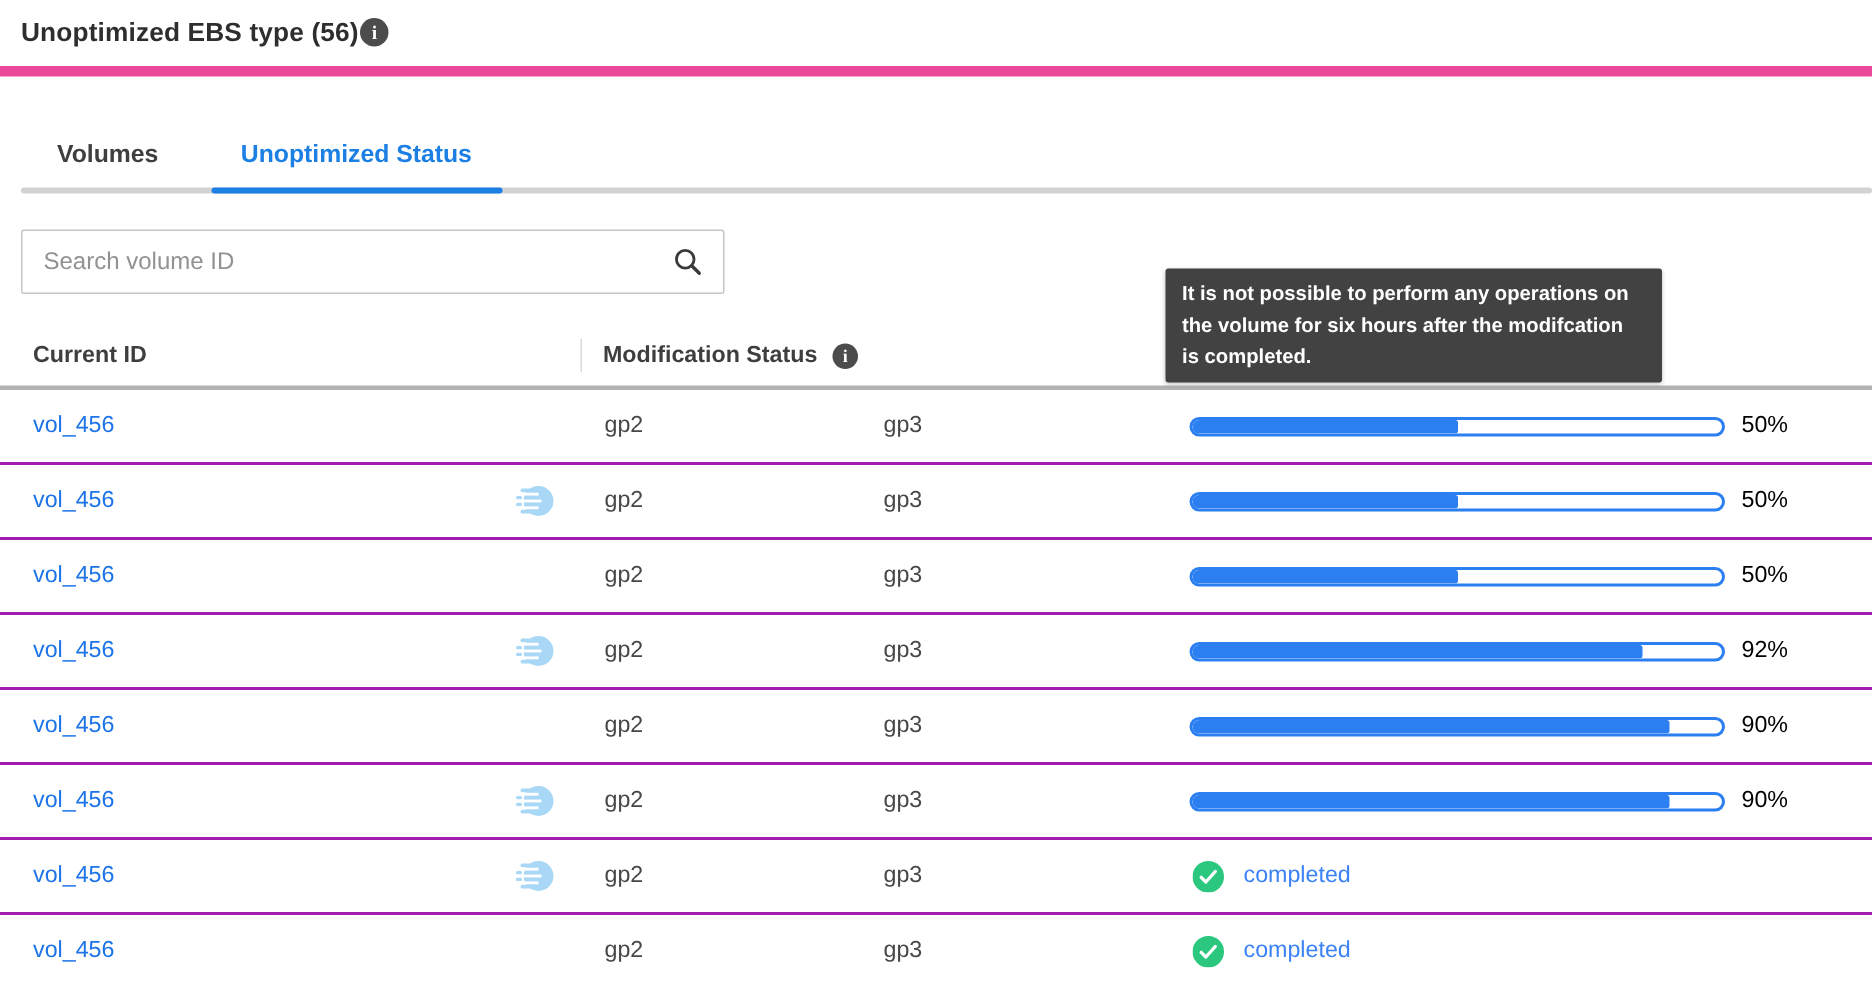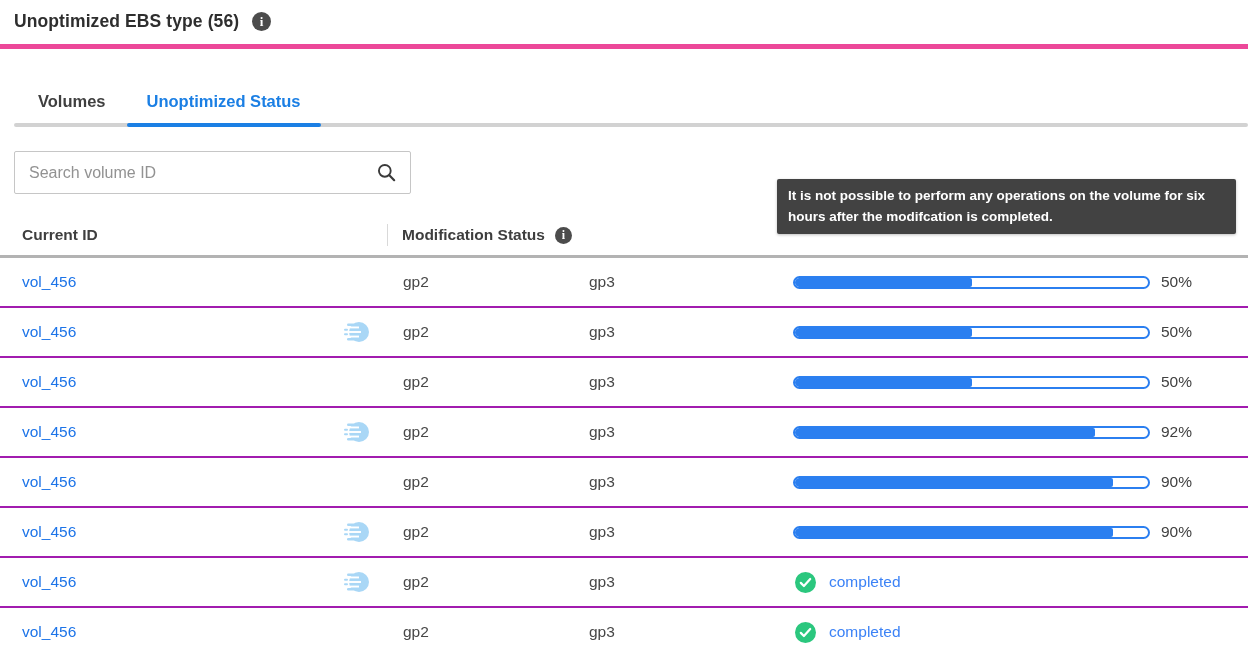--- a/index.html
+++ b/index.html
@@ -1,42 +1,42 @@
 <!DOCTYPE html>
 <html style="--blue: #2b7ff0; --link-blue: #1d74e8; --tab-blue: #1b7fe4; --tooltip-bg: #424242; --info-bg: #4c4c4c;"><head>
 <meta charset="utf-8">
 <style>
   * { box-sizing: border-box; margin: 0; padding: 0; }
   html, body { width: 1248px; height: 656px; background: #fff; overflow: hidden; }
   body { font-family: "Liberation Sans", sans-serif; color: #3e3e3e; position: relative; }
 
   
-  .titlebar { display: flex; align-items: center; gap: 13px; padding: 11px 14px 12px 14px; border-bottom: 5px solid #ec4899; }
+  .titlebar { display: flex; align-items: center; gap: 1px; padding: 11px 14px 12px 14px; border-bottom: 7px solid #ec4899; }
   .titlebar h1 { font-size: 17.5px; font-weight: 700; color: #2e2e2e; letter-spacing: .1px; }
   .info-badge { width: 19px; height: 19px; border-radius: 50%; background: var(--info-bg, #4c4c4c); color: #fff;
     display: inline-flex; align-items: center; justify-content: center; font-size: 13px; font-weight: 700;
     font-family: "Liberation Serif", serif; cursor: pointer; flex: 0 0 auto; }
 
   
-  .tabs { position: relative; display: flex; gap: 41px; padding-left: 38px; margin-top: 43px; text-align: center; }
+  .tabs { position: relative; display: flex; gap: 55px; padding-left: 38px; margin-top: 43px; text-align: center; }
   .tabs::after { content: ""; position: absolute; left: 14px; right: 0; bottom: 0; height: 4px; background: #d2d2d2; border-radius: 2px; }
   .tab { position: relative; font-size: 16.5px; font-weight: 600; color: #3f3f3f; padding-bottom: 16px; cursor: pointer; }
   .tab.active { color: var(--tab-blue, #1b7fe4); }
   .tab.active::after { content: ""; position: absolute; left: -20px; right: -20px; bottom: 0; height: 4px;
     background: var(--tab-blue, #1b7fe4); border-radius: 2px; z-index: 1; }
 
   
-  .search-wrap { margin: 24px 0 0 14px; width: 397px; height: 43px; border: 1px solid #c6c6c6; border-radius: 2px;
+  .search-wrap { margin: 24px 0 0 14px; width: 469px; height: 43px; border: 1px solid #c6c6c6; border-radius: 2px;
     display: flex; align-items: center; padding: 0 13px 0 14px; background: #fff; }
   .search-wrap input { flex: 1; border: none; outline: none; font-size: 16px; color: #333; font-family: inherit; background: transparent; }
   .search-wrap input::placeholder { color: #929292; }
   .search-icon { width: 21px; height: 21px; flex: 0 0 auto; cursor: pointer; }
 
   
-  .tooltip { position: absolute; left: 777px; top: 179px; width: 459px; background: var(--tooltip-bg, #424242);
+  .tooltip { position: absolute; left: 777px; top: 179px; width: 331px; background: var(--tooltip-bg, #424242);
     color: #fff; font-size: 13.5px; font-weight: 600; line-height: 1.56; padding: 6px 11px 7px 11px;
     border-radius: 2px; z-index: 6; box-shadow: 0 1px 3px rgba(0,0,0,.25); }
 
   
   .table { margin-top: 26px; }
   .thead { display: grid; grid-template-columns: 387px 192px 199px 1fr; align-items: center;
     padding: 6px 0 11px 0; border-bottom: 3px solid #b3b3b3; }
   .th { position: relative; font-size: 15.5px; font-weight: 700; color: #3e3e3e; }
   .th.h1 { padding-left: 22px; }
   .th.h2 { padding-left: 16px; }
@@ -49,21 +49,21 @@
   .cell { font-size: 15.5px; color: #474747; }
   .cell.c1 { padding-left: 22px; display: flex; align-items: center; justify-content: space-between; padding-right: 17px; }
   .cell.c2 { padding-left: 16px; }
   .cell.c3 { padding-left: 10px; }
   .cell.c4 { padding-left: 15px; display: flex; align-items: center; }
   .cell a { color: var(--link-blue, #1d74e8); text-decoration: none; cursor: pointer; }
   .speed { width: 30px; height: 26px; display: inline-flex; }
 
   .pbar { width: 357px; height: 13px; border: 2px solid var(--blue, #2b7ff0); border-radius: 8px; background: #fff; overflow: hidden; flex: 0 0 auto; }
   .pfill { height: 100%; background: var(--blue, #2b7ff0); border-radius: 0 2px 2px 0; }
-  .pct { margin-left: 11px; font-size: 15.5px; color: #404040; }
+  .pct { margin-left: 11px; font-size: 15.5px; color: #000000; }
 
   .check { width: 21px; height: 21px; display: inline-flex; margin-left: 2px; }
   .ctext { margin-left: 13px; font-size: 15.5px; color: #3b82f6; }
 </style>
 </head>
 <body>
 
 <header class="titlebar">
   <h1>Unoptimized EBS type (56)</h1>
   <span class="info-badge">i</span>

